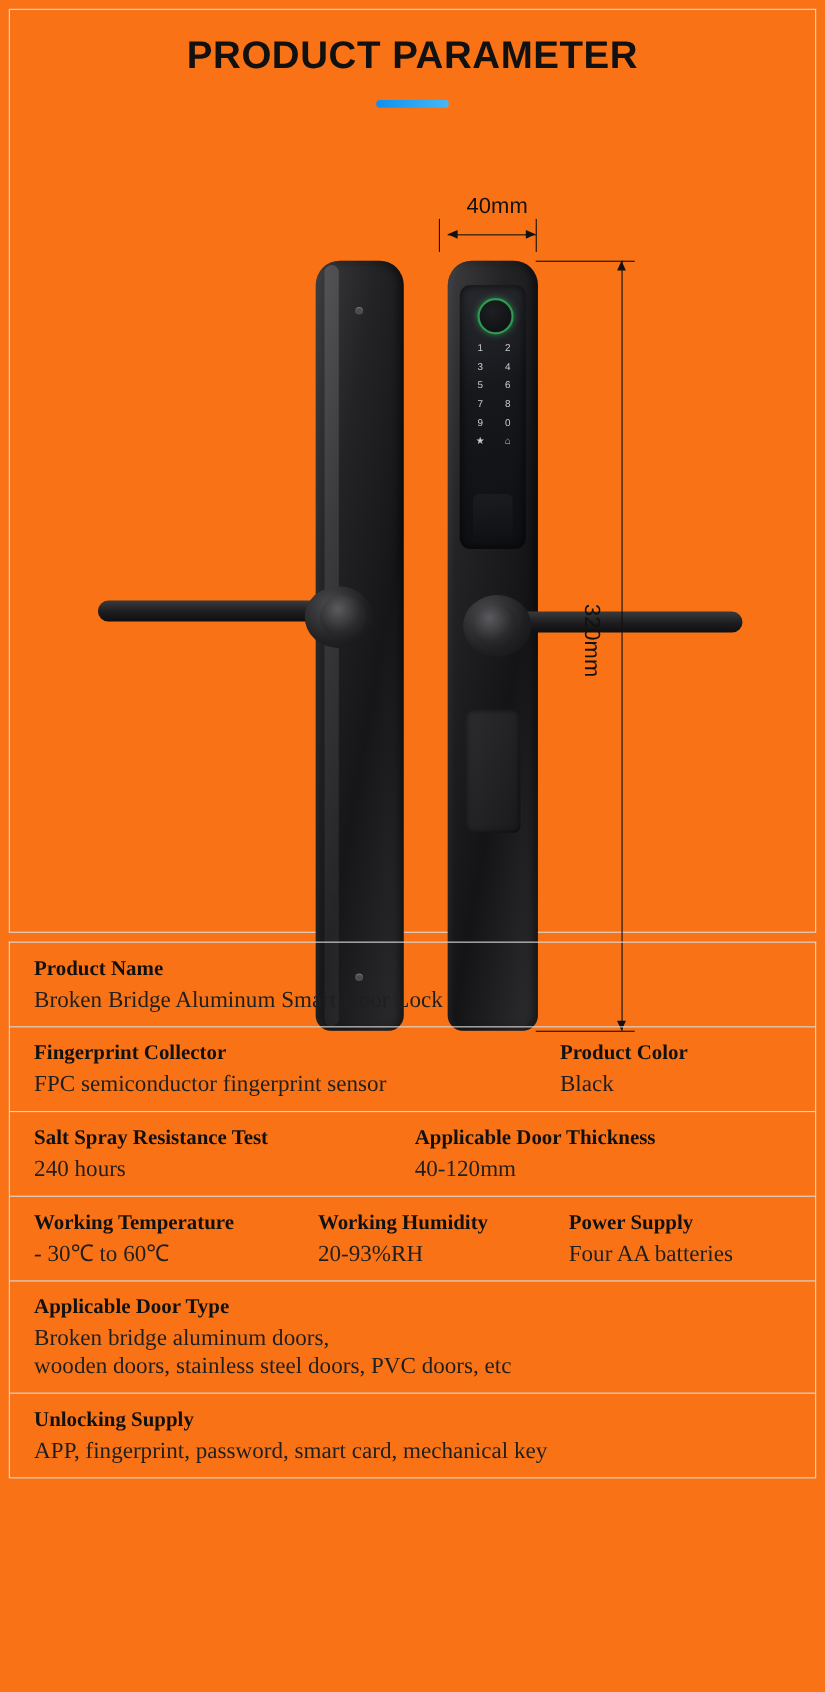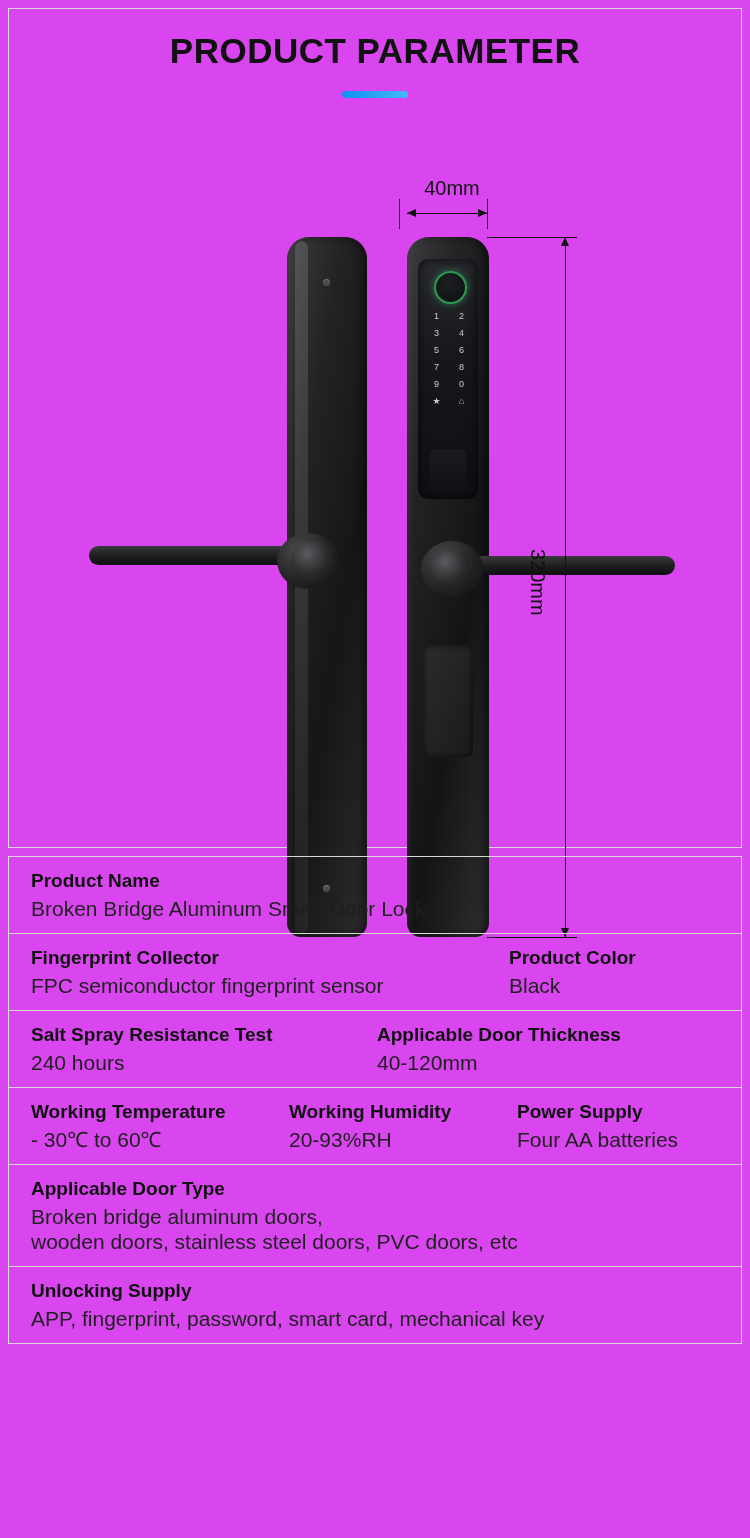--- a/index.html
+++ b/index.html
@@ -8,21 +8,21 @@
     background: #ffffff;
   }
   body {
     font-family: "Liberation Sans", sans-serif;
     color: #1a1a1a;
   }
   .page {
     position: relative;
     width: 750px;
     height: 1538px;
-    background: #d946ef;
+    background: #f97316;
     overflow: hidden;
     box-sizing: border-box;
   }
 
   
   .header-box {
     position: absolute;
     left: 8px;
     top: 8px;
     width: 734px;
@@ -305,20 +305,21 @@
     box-sizing: border-box;
   }
   .spec-row {
     display: flex;
     border-bottom: 1px solid #d9d9d9;
     box-sizing: border-box;
   }
   .spec-cell {
     padding: 12px 0 12px 0;
     box-sizing: border-box;
+    font-family: Liberation Serif, serif;
   }
   .spec-cell .k {
     font-size: 19px;
     font-weight: bold;
     color: #111111;
     line-height: 24px;
     margin-bottom: 3px;
   }
   .spec-cell .v {
     font-size: 21px;

